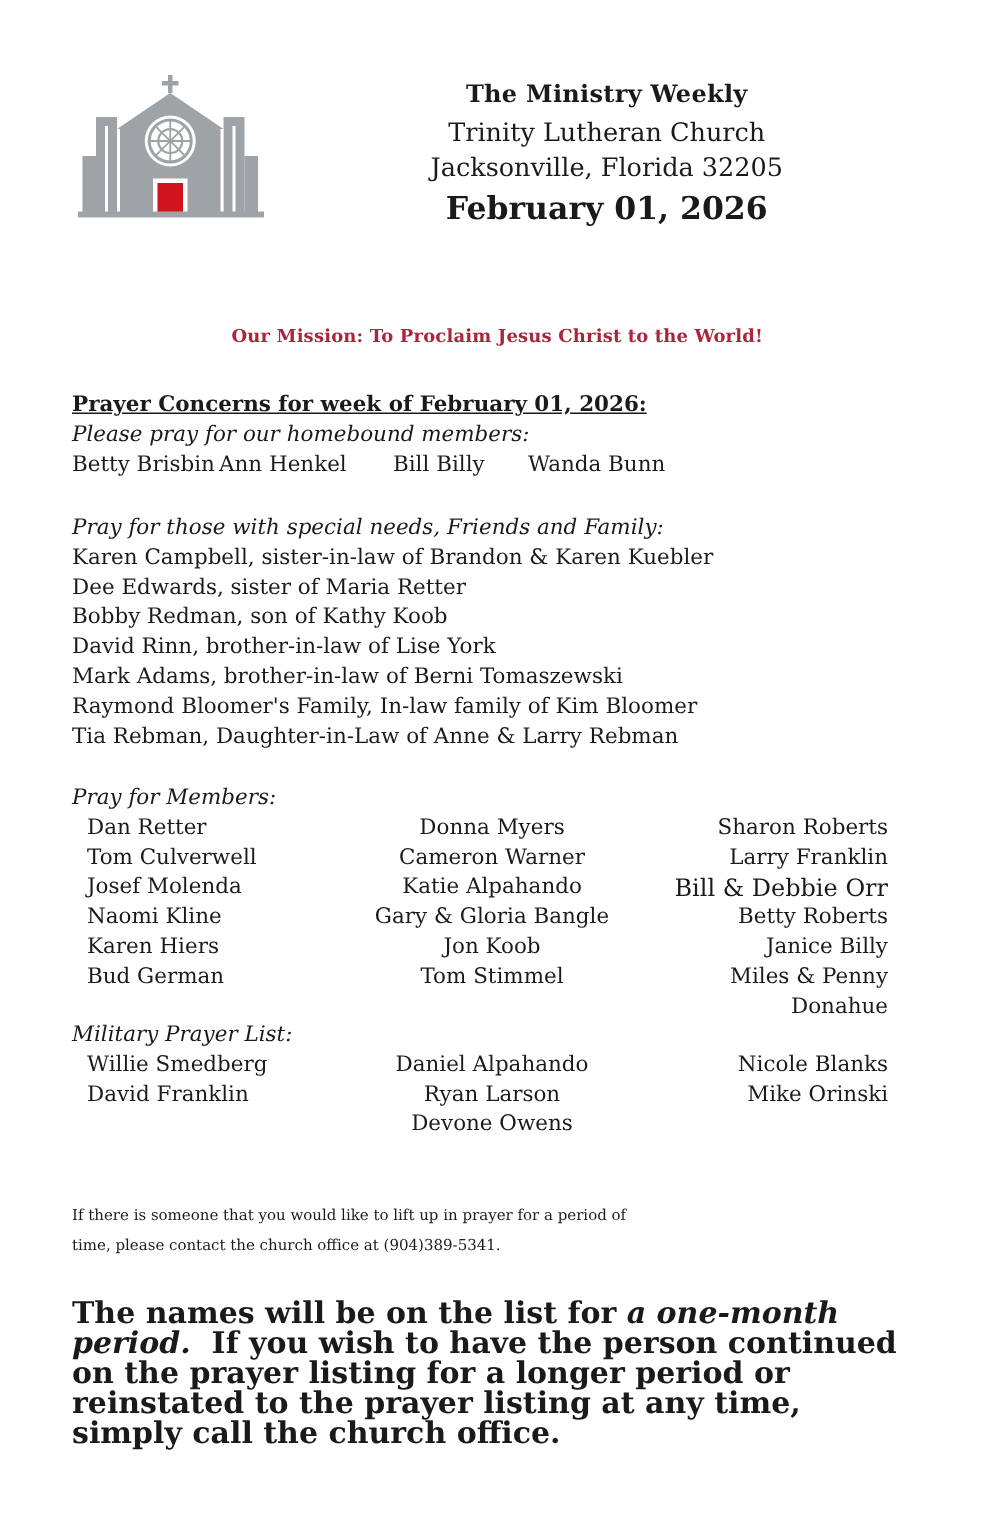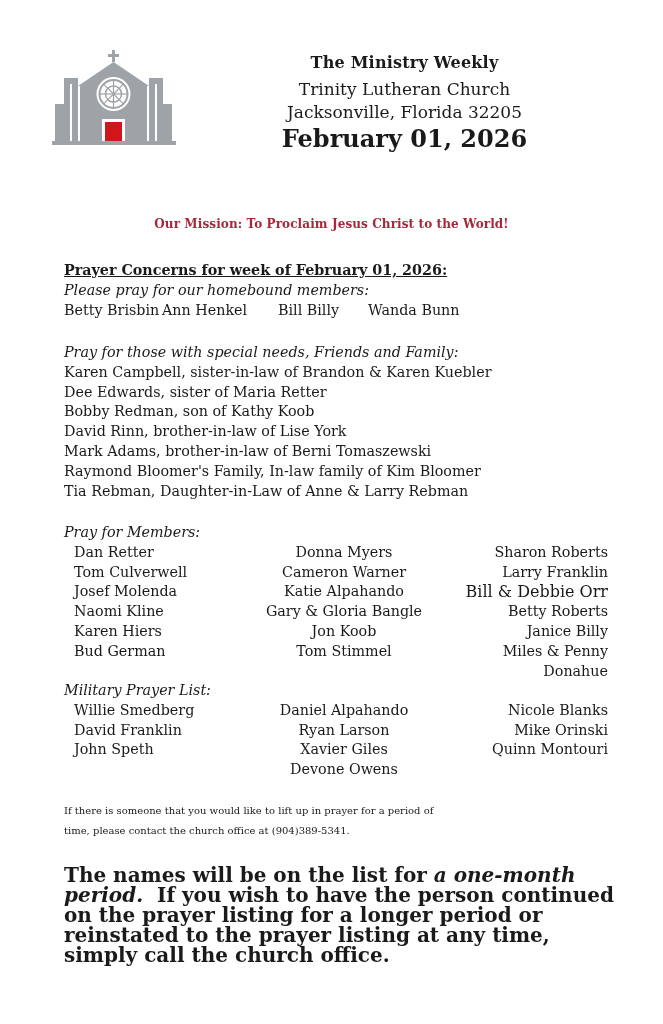--- a/index.html
+++ b/index.html
@@ -8,28 +8,28 @@
       font-family: "DejaVu Serif", "Liberation Serif", serif;
       color: #1a1a1a;
     }
     .page { position: absolute; left: 0; top: 0; width: 663px; height: 1024px; }
 
     
     .logo { position: absolute; left: 52px; top: 48px; width: 126px; height: 100px; }
     .masthead { position: absolute; left: 262px; top: 48px; width: 285px; text-align: center; }
     .masthead .title { font-size: 16px; font-weight: bold; line-height: 30px; letter-spacing: 0.2px; }
     .masthead .sub { font-size: 17px; font-weight: normal; line-height: 23px; }
-    .masthead .date { font-size: 24px; font-weight: bold; line-height: 28px; margin-top: 1px; }
+    .masthead .date { font-size: 21px; font-weight: bold; line-height: 28px; margin-top: 1px; }
 
     .mission {
       position: absolute; left: 0; width: 663px; top: 217px; text-align: center;
       font-size: 12px; font-weight: bold; color: #a8283a; letter-spacing: 0.1px;
     }
 
-    .body-text { position: absolute; left: 64px; width: 560px; font-size: 14.3px; line-height: 19.8px; }
+    .body-text { position: absolute; left: 48px; width: 560px; font-size: 14.3px; line-height: 19.8px; }
     .section-head { font-weight: bold; text-decoration: underline; }
     .sub-head { font-weight: normal; font-style: italic; }
 
     .homebound { display: flex; }
     .homebound span:nth-child(1) { width: 98px; }
     .homebound span:nth-child(2) { width: 116px; }
     .homebound span:nth-child(3) { width: 90px; }
 
     .grid3 { position: relative; height: auto; }
     .grid3 .row { display: flex; height: 19.8px; }
@@ -152,25 +152,20 @@
         <span class="c1">Willie Smedberg</span>
         <span class="c2">Daniel Alpahando</span>
         <span class="c3">Nicole Blanks</span>
       </div>
       <div class="row">
         <span class="c1">David Franklin</span>
         <span class="c2">Ryan Larson</span>
         <span class="c3">Mike Orinski</span>
       </div>
       <div class="row">
-        <span class="c1">John Speth</span>
-        <span class="c2">Xavier Giles</span>
-        <span class="c3">Quinn Montouri</span>
-      </div>
-      <div class="row">
         <span class="c1"></span>
         <span class="c2">Devone Owens</span>
         <span class="c3"></span>
       </div>
     </div>
   </div>
 
   <div class="body-text note" style="top:801px;">
     <div>If there is someone that you would like to lift up in prayer for a period of</div>
     <div>time, please contact the church office at (904)389-5341.</div>

